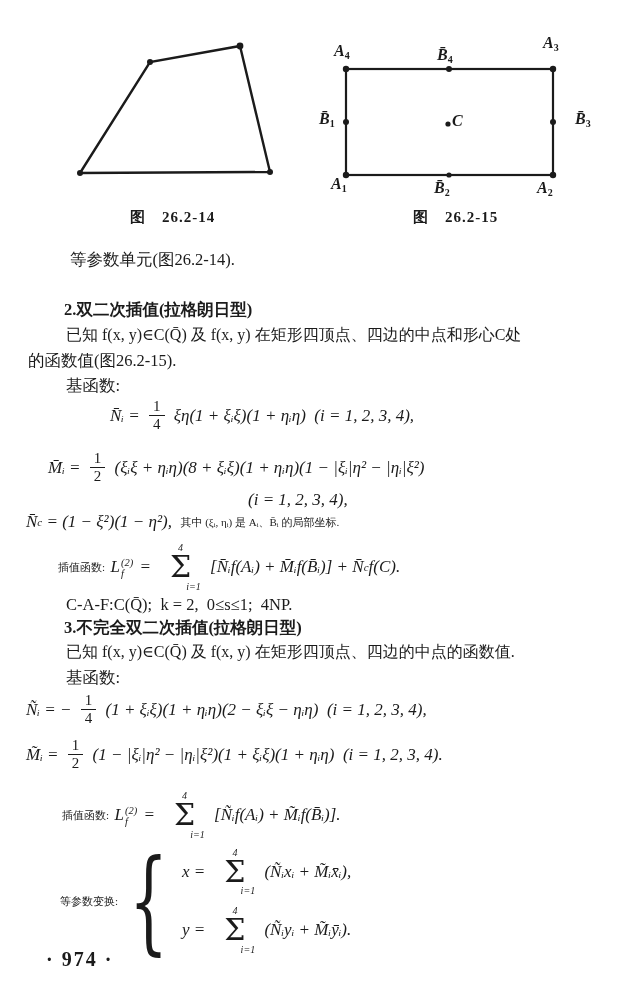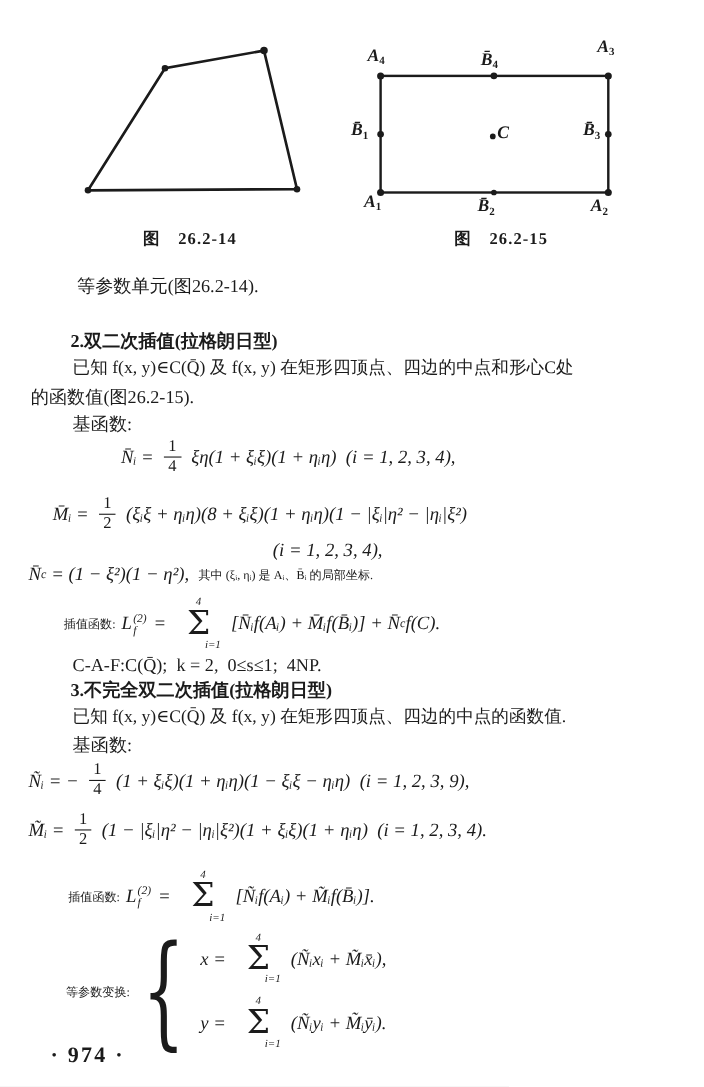--- a/index.html
+++ b/index.html
@@ -65,21 +65,21 @@
     <circle cx="131" cy="137" r="2.6" fill="#1b1b1b"></circle>
     <circle cx="235" cy="137" r="3.2" fill="#1b1b1b"></circle>
     <circle cx="130" cy="86" r="2.6" fill="#1b1b1b"></circle>
   </svg>
 
   <span class="plabel" style="left:334px;top:42px"><span>A</span><span class="psub">4</span></span>
   <span class="plabel" style="left:437px;top:46px"><span>B̄</span><span class="psub">4</span></span>
   <span class="plabel" style="left:543px;top:34px"><span>A</span><span class="psub">3</span></span>
   <span class="plabel" style="left:319px;top:110px"><span>B̄</span><span class="psub">1</span></span>
   <span class="plabel" style="left:452px;top:112px"><span>C</span></span>
-  <span class="plabel" style="left:530px;top:110px"><span>B̄</span><span class="psub">3</span></span>
+  <span class="plabel" style="left:575px;top:110px"><span>B̄</span><span class="psub">3</span></span>
   <span class="plabel" style="left:331px;top:175px"><span>A</span><span class="psub">1</span></span>
   <span class="plabel" style="left:434px;top:179px"><span>B̄</span><span class="psub">2</span></span>
   <span class="plabel" style="left:537px;top:179px"><span>A</span><span class="psub">2</span></span>
 
   <div class="cap" style="left:413px;top:208px">图　26.2-15</div>
 
   <div class="line" style="left:70px;top:249px">等参数单元(图26.2-14).</div>
   <div class="line bold" style="left:64px;top:299px">2.双二次插值(拉格朗日型)</div>
   <div class="line" style="left:66px;top:325px;font-size:16px">已知 f(x, y)∈C(Q̄) 及 f(x, y) 在矩形四顶点、四边的中点和形心C处</div>
   <div class="line" style="left:28px;top:350px">的函数值(图26.2-15).</div>
@@ -130,21 +130,21 @@
   <div class="line bold" style="left:64px;top:617px">3.不完全双二次插值(拉格朗日型)</div>
   <div class="line" style="left:66px;top:642px;font-size:16px">已知 f(x, y)∈C(Q̄) 及 f(x, y) 在矩形四顶点、四边的中点的函数值.</div>
   <div class="line" style="left:66px;top:667px">基函数:</div>
 
   <div class="frow" style="left:26px;top:692px">
     <span>Ñᵢ = − </span>
     <span class="frac">
       <span class="fnum">1</span>
       <span class="fden">4</span>
     </span>
-    <span> (1 + ξᵢξ)(1 + ηᵢη)(1 − ξᵢξ − ηᵢη)  (i = 1, 2, 3, 9),</span>
+    <span> (1 + ξᵢξ)(1 + ηᵢη)(2 − ξᵢξ − ηᵢη)  (i = 1, 2, 3, 4),</span>
   </div>
 
   <div class="frow" style="left:26px;top:737px">
     <span>M̃ᵢ = </span>
     <span class="frac">
       <span class="fnum">1</span>
       <span class="fden">2</span>
     </span>
     <span> (1 − |ξᵢ|η² − |ηᵢ|ξ²)(1 + ξᵢξ)(1 + ηᵢη)  (i = 1, 2, 3, 4).</span>
   </div>

